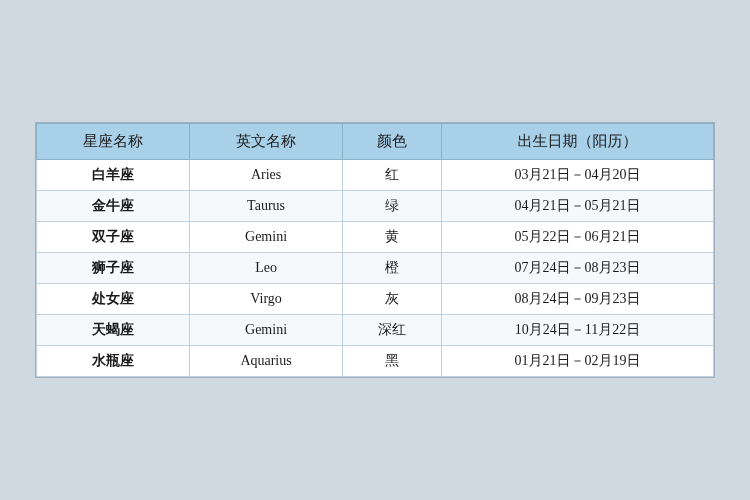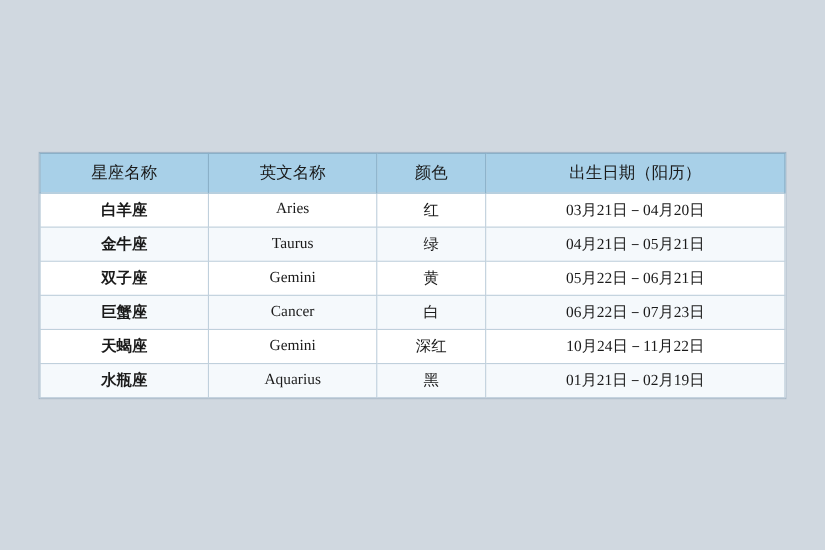--- a/index.html
+++ b/index.html
@@ -94,24 +94,30 @@
           <td>绿</td>
           <td>04月21日－05月21日</td>
         </tr>
         <tr>
           <td>双子座</td>
           <td>Gemini</td>
           <td>黄</td>
           <td>05月22日－06月21日</td>
         </tr>
         <tr>
-          <td>巨蟹座</td>
-          <td>Cancer</td>
-          <td>白</td>
-          <td>06月22日－07月23日</td>
+          <td>狮子座</td>
+          <td>Leo</td>
+          <td>橙</td>
+          <td>07月24日－08月23日</td>
+        </tr>
+        <tr>
+          <td>处女座</td>
+          <td>Virgo</td>
+          <td>灰</td>
+          <td>08月24日－09月23日</td>
         </tr>
         <tr>
           <td>天蝎座</td>
           <td>Gemini</td>
           <td>深红</td>
           <td>10月24日－11月22日</td>
         </tr>
         <tr>
           <td>水瓶座</td>
           <td>Aquarius</td>

